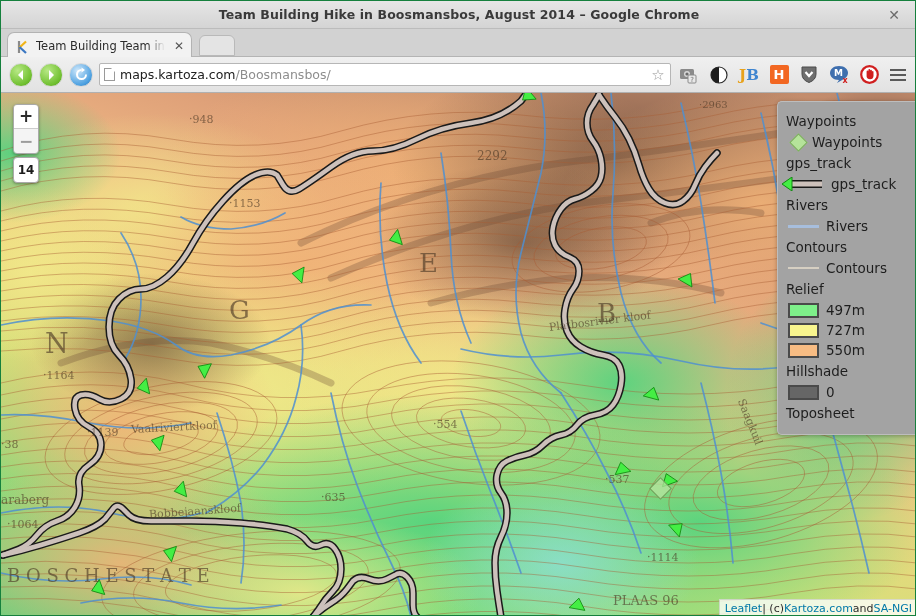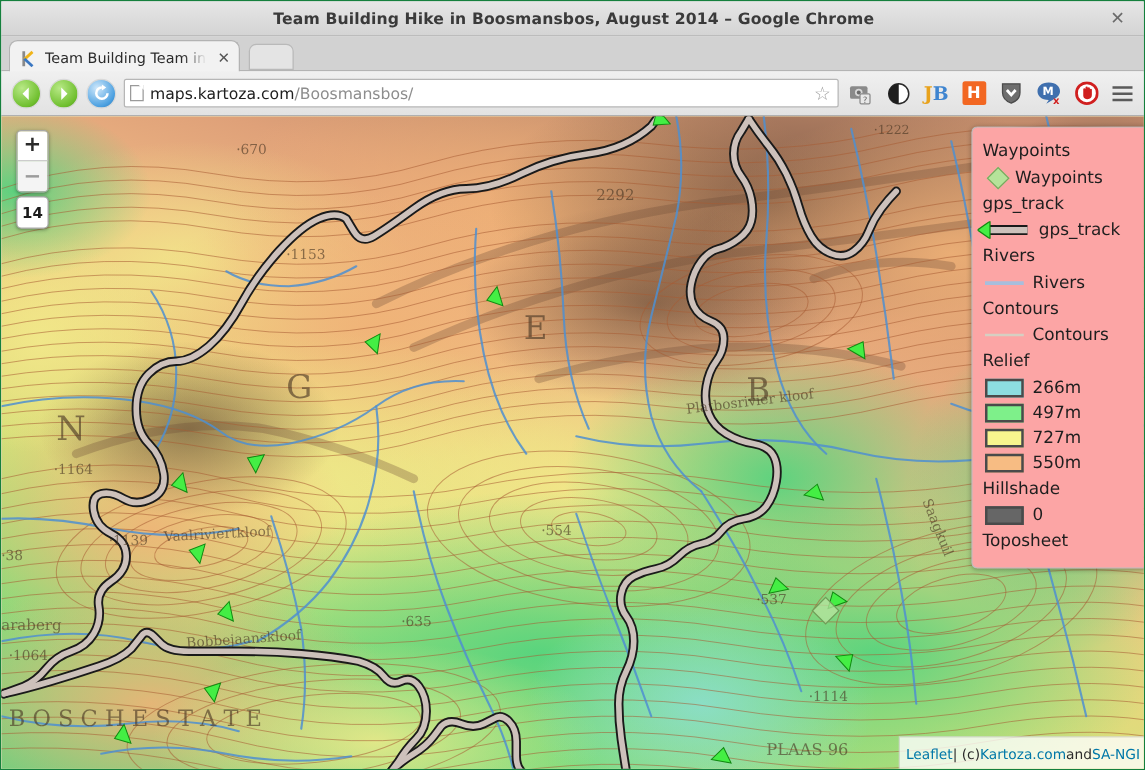--- a/index.html
+++ b/index.html
@@ -107,39 +107,39 @@
   .zoomctl .zout { background:#f4f4f4; color:#9c9c9c; }
   .zoomlevel { position:absolute; left:12px; top:64px; width:26px; height:26px;
                background:#fff; border:1px solid #a9a9a9; border-radius:4px;
                display:flex; align-items:center; justify-content:center;
                font-size:12px; font-weight:bold; color:#1c1c1c; z-index:20;
                box-shadow:0 1px 3px rgba(0,0,0,.35); }
 
   
   .legend {
     position:absolute; right:0px; top:8px; width:140px;
-    background:#fca5a5; border:1px solid #bdbdbd; border-radius:5px 0 0 5px;
+    background:#a3a3a3; border:1px solid #bdbdbd; border-radius:5px 0 0 5px;
     border-right:none;
     box-shadow:0 1px 4px rgba(0,0,0,.3);
     padding:8px 0 10px 0; z-index:20;
   }
   .lg-group { font-size:13.5px; color:#1e1e1e; padding:3px 0 3px 8px; }
   .lg-item { display:flex; align-items:center; gap:7px; padding:2px 0 2px 10px;
              font-size:13.5px; color:#1e1e1e; }
   .sw-box { width:31px; height:15px; border:2px solid #4a4a4a; flex:0 0 31px; }
   .sw-diamond { width:13px; height:13px; background:#b5e39a; border:1px solid #7aa85e;
                 transform:rotate(45deg); flex:0 0 13px; margin-left:4px; }
   .sw-line { width:31px; height:0; border-top:3px solid #a7bedd; flex:0 0 31px; }
   .sw-line.contour { border-top:2px solid #d6cfc2; }
   .sw-track { width:42px; height:14px; position:relative; flex:0 0 42px; margin-left:-6px; }
   .lg-label { white-space:nowrap; }
 
   
   .attrib {
-    position:absolute; right:0; bottom:0; height:28px; background:rgba(255,255,255,.78);
+    position:absolute; right:0; bottom:0; height:18px; background:rgba(255,255,255,.78);
     display:flex; align-items:center; padding:0 5px; font-size:11px; color:#2b2b2b;
     z-index:20; border-left:1px solid rgba(0,0,0,.12); border-top:1px solid rgba(0,0,0,.12);
   }
   .attrib a { color:#0078a8; text-decoration:none; }
 </style>
 </head>
 <body>
 
 <div id="app">
 
@@ -443,25 +443,25 @@
         <polygon points="0,-8 0,8 11,0" transform="translate(650,305) rotate(285)"></polygon>
         <polygon points="0,-8 0,8 11,0" transform="translate(684,190) rotate(300)"></polygon>
       </g>
 
       <g>
         <rect x="652" y="388" width="15" height="15" transform="rotate(45 659.5 395.5)" fill="#b7e4a0" fill-opacity="0.75" stroke="#6f9e58" stroke-width="1"></rect>
       </g>
     </svg>
 
     <div id="map-labels" style="position:absolute;left:0;top:0;width:916px;height:524px;pointer-events:none;">
-        <div style="position: absolute; left: 188px; top: 20px; font-size: 11px; color: rgb(74, 55, 36); opacity: 0.62; white-space: nowrap; font-family: &quot;DejaVu Serif&quot;, serif; transform: rotate(0deg); transform-origin: left center;">·670</div>
+        <div style="position: absolute; left: 188px; top: 20px; font-size: 11px; color: rgb(74, 55, 36); opacity: 0.62; white-space: nowrap; font-family: &quot;DejaVu Serif&quot;, serif; transform: rotate(0deg); transform-origin: left center;">·948</div>
         <div style="position: absolute; left: 228px; top: 104px; font-size: 11px; color: rgb(74, 55, 36); opacity: 0.62; white-space: nowrap; font-family: &quot;DejaVu Serif&quot;, serif; transform: rotate(0deg); transform-origin: left center;">·1153</div>
         <div style="position: absolute; left: 42px; top: 276px; font-size: 11px; color: rgb(74, 55, 36); opacity: 0.62; white-space: nowrap; font-family: &quot;DejaVu Serif&quot;, serif; transform: rotate(0deg); transform-origin: left center;">·1164</div>
         <div style="position: absolute; left: 476px; top: 56px; font-size: 12px; color: rgb(74, 55, 36); opacity: 0.62; white-space: nowrap; font-family: &quot;DejaVu Serif&quot;, serif; transform: rotate(0deg); transform-origin: left center;">2292</div>
-        <div style="position: absolute; left: 698px; top: 6px; font-size: 10px; color: rgb(74, 55, 36); opacity: 0.62; white-space: nowrap; font-family: &quot;DejaVu Serif&quot;, serif; transform: rotate(0deg); transform-origin: left center;">·1222</div>
+        <div style="position: absolute; left: 698px; top: 6px; font-size: 10px; color: rgb(74, 55, 36); opacity: 0.62; white-space: nowrap; font-family: &quot;DejaVu Serif&quot;, serif; transform: rotate(0deg); transform-origin: left center;">·2963</div>
         <div style="position: absolute; left: 44px; top: 235px; font-size: 27px; color: rgb(74, 55, 36); opacity: 0.62; white-space: nowrap; font-family: &quot;DejaVu Serif&quot;, serif; transform: rotate(0deg); transform-origin: left center;">N</div>
         <div style="position: absolute; left: 228px; top: 202px; font-size: 26px; color: rgb(74, 55, 36); opacity: 0.62; white-space: nowrap; font-family: &quot;DejaVu Serif&quot;, serif; transform: rotate(0deg); transform-origin: left center;">G</div>
         <div style="position: absolute; left: 418px; top: 155px; font-size: 26px; color: rgb(74, 55, 36); opacity: 0.62; white-space: nowrap; font-family: &quot;DejaVu Serif&quot;, serif; transform: rotate(0deg); transform-origin: left center;">E</div>
         <div style="position: absolute; left: 596px; top: 205px; font-size: 26px; color: rgb(74, 55, 36); opacity: 0.62; white-space: nowrap; font-family: &quot;DejaVu Serif&quot;, serif; transform: rotate(0deg); transform-origin: left center;">B</div>
         <div style="position: absolute; left: 800px; top: 130px; font-size: 24px; color: rgb(74, 55, 36); opacity: 0.62; white-space: nowrap; font-family: &quot;DejaVu Serif&quot;, serif; transform: rotate(0deg); transform-origin: left center;">E</div>
         <div style="position: absolute; left: 548px; top: 228px; font-size: 11px; color: rgb(74, 55, 36); opacity: 0.62; white-space: nowrap; font-family: &quot;DejaVu Serif&quot;, serif; transform: rotate(-7deg); transform-origin: left center;">Platbosrivier kloof</div>
         <div style="position: absolute; left: 130px; top: 330px; font-size: 11px; color: rgb(74, 55, 36); opacity: 0.62; white-space: nowrap; font-family: &quot;DejaVu Serif&quot;, serif; transform: rotate(-3deg); transform-origin: left center;">Vaalriviertkloof</div>
         <div style="position: absolute; left: 86px; top: 333px; font-size: 11px; color: rgb(74, 55, 36); opacity: 0.62; white-space: nowrap; font-family: &quot;DejaVu Serif&quot;, serif; transform: rotate(0deg); transform-origin: left center;">·1139</div>
         <div style="position: absolute; left: 432px; top: 325px; font-size: 11px; color: rgb(74, 55, 36); opacity: 0.62; white-space: nowrap; font-family: &quot;DejaVu Serif&quot;, serif; transform: rotate(0deg); transform-origin: left center;">·554</div>
         <div style="position: absolute; left: 604px; top: 380px; font-size: 11px; color: rgb(74, 55, 36); opacity: 0.62; white-space: nowrap; font-family: &quot;DejaVu Serif&quot;, serif; transform: rotate(0deg); transform-origin: left center;">·537</div>
@@ -504,24 +504,20 @@
           <span class="sw-line" style="border-top-color: rgb(167, 190, 221);"></span>
           <span class="lg-label">Rivers</span>
         </div>
         <div class="lg-group">Contours</div>
         <div class="lg-item">
           <span class="sw-line contour" style="border-top-color: rgb(214, 207, 194);"></span>
           <span class="lg-label">Contours</span>
         </div>
         <div class="lg-group">Relief</div>
         <div class="lg-item">
-          <span class="sw-box" style="background: rgb(141, 221, 224);"></span>
-          <span class="lg-label">266m</span>
-        </div>
-        <div class="lg-item">
           <span class="sw-box" style="background: rgb(126, 240, 138);"></span>
           <span class="lg-label">497m</span>
         </div>
         <div class="lg-item">
           <span class="sw-box" style="background: rgb(248, 245, 142);"></span>
           <span class="lg-label">727m</span>
         </div>
         <div class="lg-item">
           <span class="sw-box" style="background: rgb(247, 188, 131);"></span>
           <span class="lg-label">550m</span>

